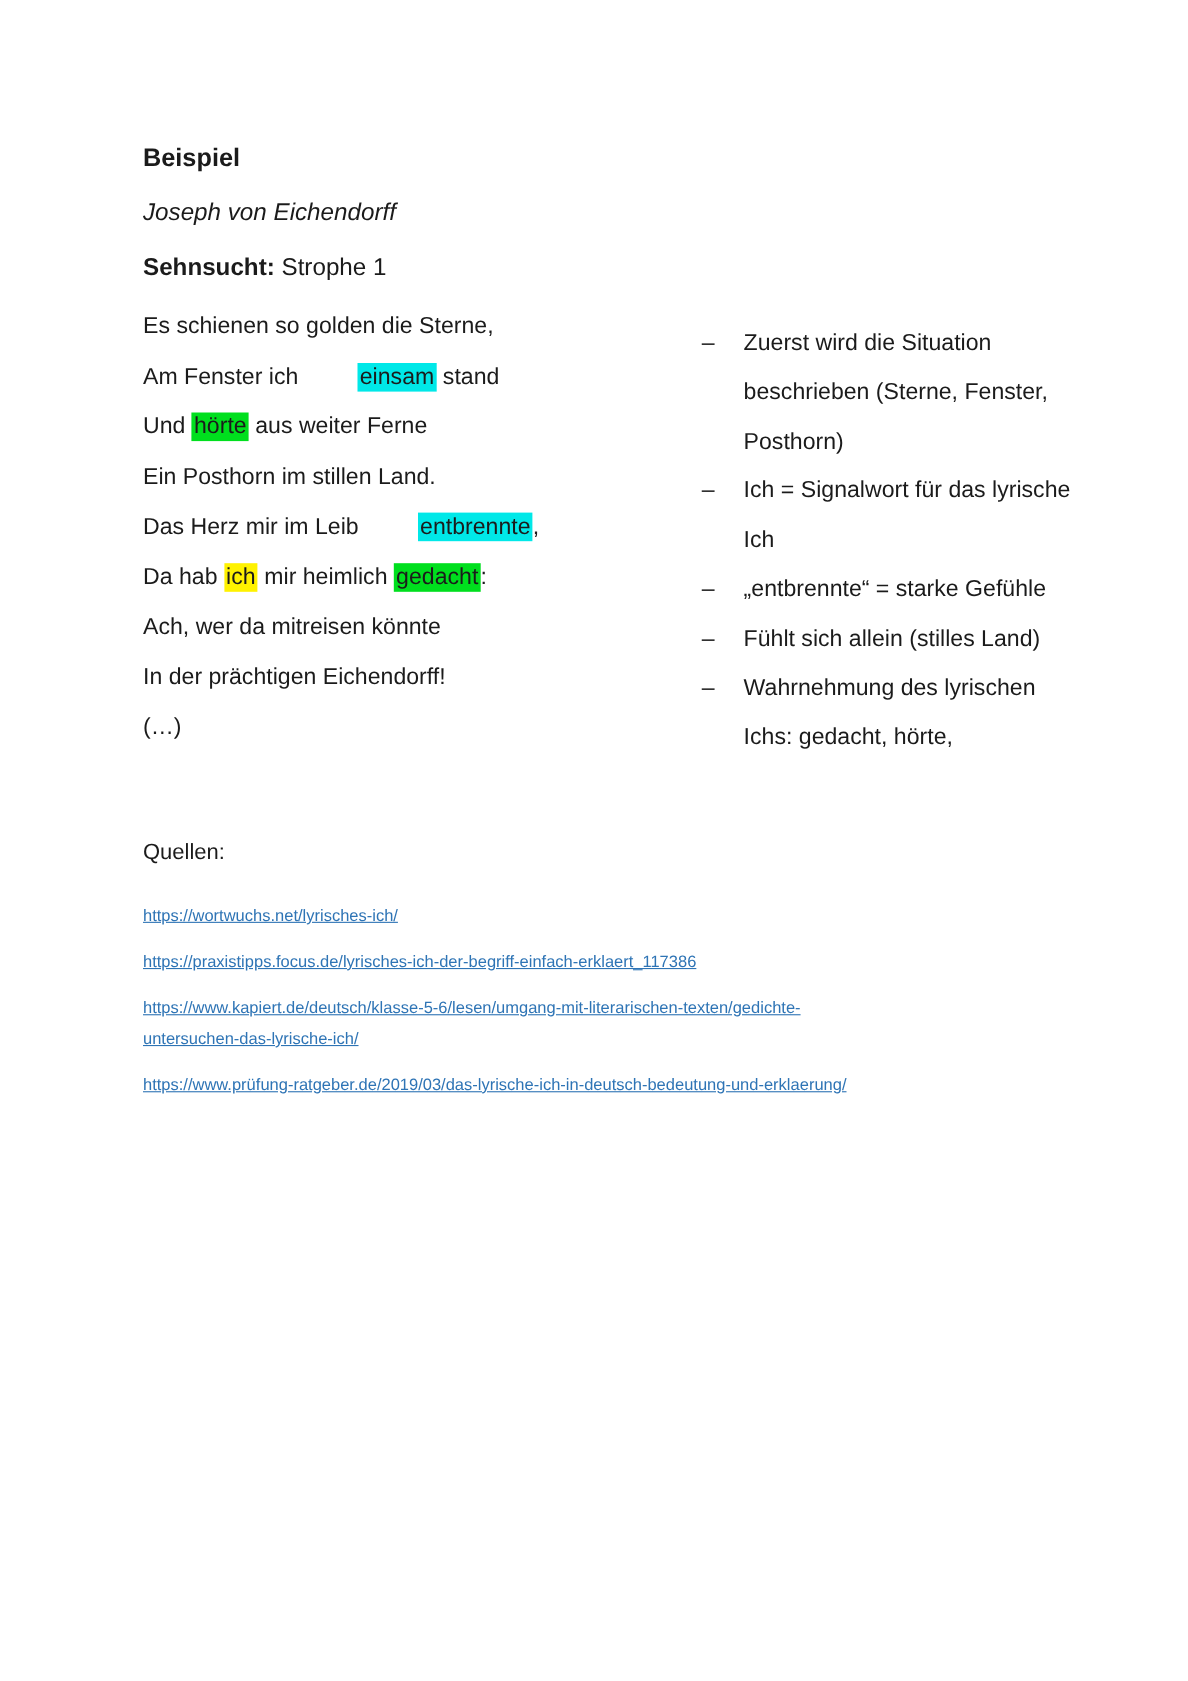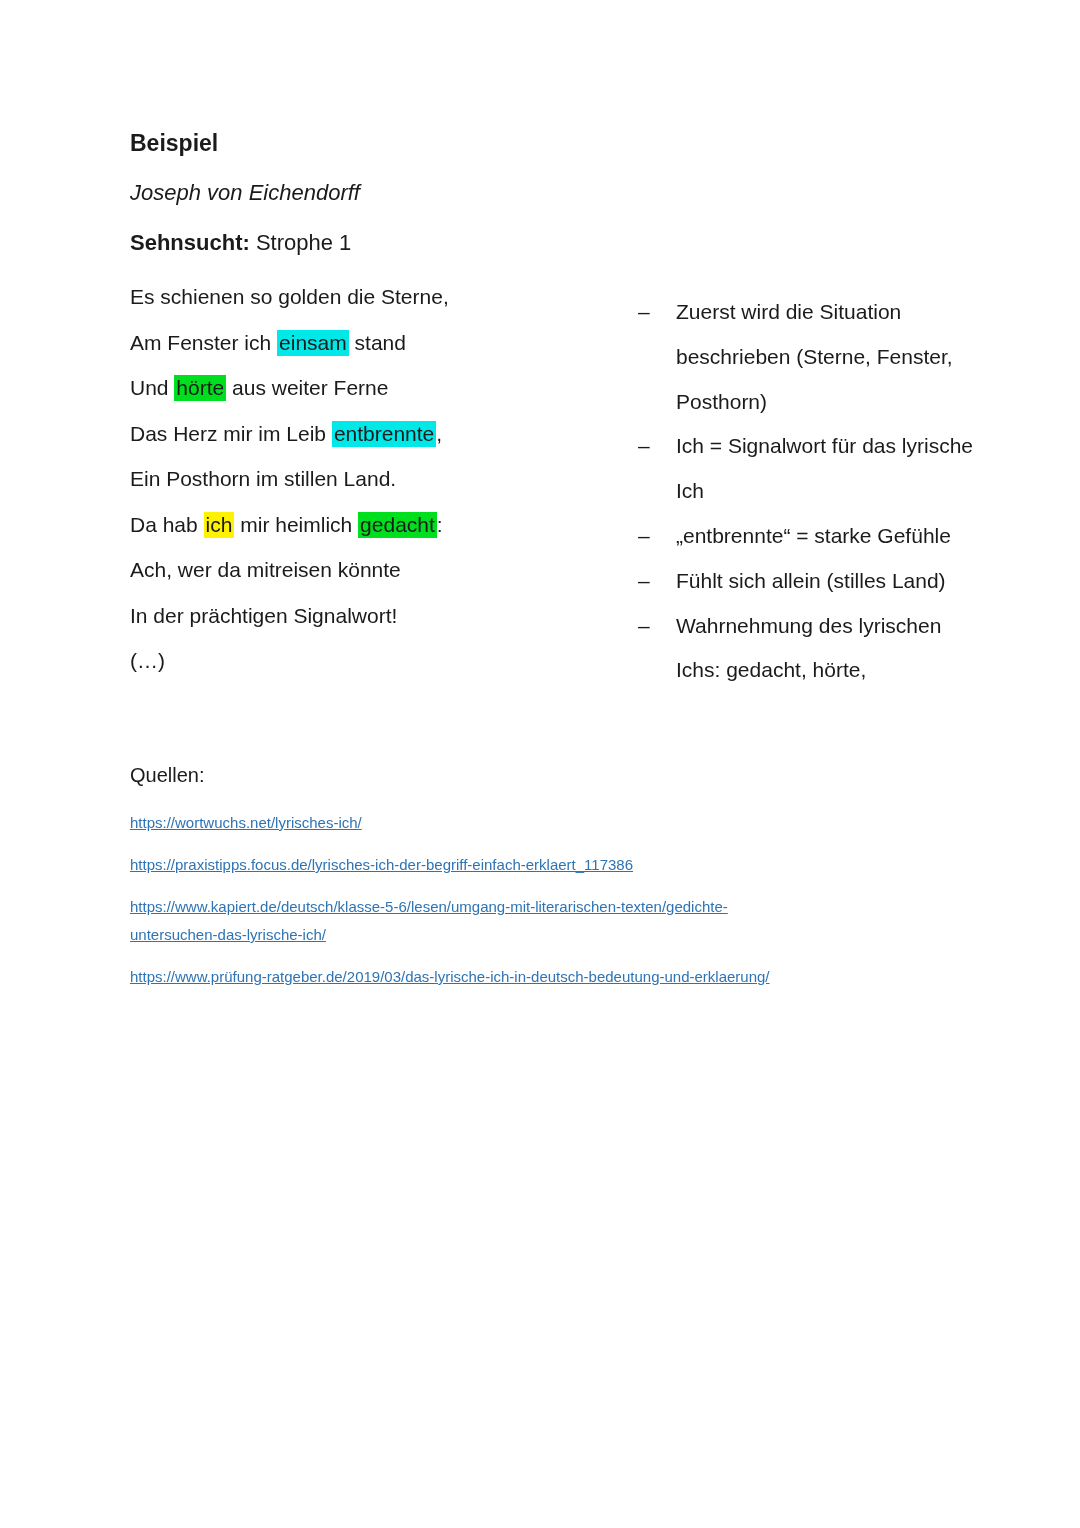--- a/index.html
+++ b/index.html
@@ -23,32 +23,32 @@
   
   .header{position:absolute;left:130px;top:118px;}
   .hline{line-height:50px;font-size:22px;white-space:nowrap;}
   .hline.title{font-weight:700;font-size:23px;}
   .hline.author{font-style:italic;text-align:center;}
   .subtitle-bold{font-weight:700;}
   
   .poem{position:absolute;left:130px;top:274px;}
   .pline{line-height:45.5px;font-size:21px;white-space:nowrap;}
   .hl{padding:1px 2px 2px;}
-  .hl-cyan{background:var(--hl-cyan);}
+  .hl-cyan{background:var(--hl-cyan);margin-left:48px;}
   .hl-green{background:var(--hl-green);}
   .hl-yellow{background:var(--hl-yellow);}
   
   .annotations{position:absolute;left:638px;top:290px;}
   .ann-item{display:flex;align-items:flex-start;}
   .ann-dash{width:38px;flex:0 0 38px;line-height:44.8px;font-size:21px;}
   .ann-lines{flex:1;}
   .aline{line-height:44.8px;font-size:21px;white-space:nowrap;}
   
   .sources{position:absolute;left:130px;top:761px;}
-  .src-label{font-size:20px;line-height:28px;margin-bottom:20px;color:var(--text);}
+  .src-label{font-size:20px;line-height:28px;margin-bottom:30px;color:var(--text);}
   .src-link{
     display:block;
     margin-bottom:14px;
     font-size:15px;line-height:28px;
     color:var(--link);
     text-decoration:underline;
     text-decoration-color:var(--link);
     cursor:pointer;
   }
   .lline{display:block;white-space:nowrap;}
@@ -61,25 +61,25 @@
   <div class="header">
     <div class="hline title">Beispiel</div>
     <div class="hline author">Joseph von Eichendorff</div>
     <div class="hline"><span class="subtitle-bold">Sehnsucht:</span><span> Strophe 1</span></div>
   </div>
 
   <div class="poem">
       <div class="pline"><span>Es schienen so golden die Sterne,</span></div>
       <div class="pline"><span>Am Fenster ich </span><span class="hl hl-cyan">einsam</span><span> stand</span></div>
       <div class="pline"><span>Und </span><span class="hl hl-green">hörte</span><span> aus weiter Ferne</span></div>
+      <div class="pline"><span>Ein Posthorn im stillen Land.</span></div>
       <div class="pline"><span>Das Herz mir im Leib </span><span class="hl hl-cyan">entbrennte</span><span>,</span></div>
-      <div class="pline"><span>Ein Posthorn im stillen Land.</span></div>
       <div class="pline"><span>Da hab </span><span class="hl hl-yellow">ich</span><span> mir heimlich </span><span class="hl hl-green">gedacht</span><span>:</span></div>
       <div class="pline"><span>Ach, wer da mitreisen könnte</span></div>
-      <div class="pline"><span>In der prächtigen Signalwort!</span></div>
+      <div class="pline"><span>In der prächtigen Eichendorff!</span></div>
       <div class="pline"><span>(…)</span></div>
     </div>
 
   <div class="annotations">
       <div class="ann-item">
         <span class="ann-dash">–</span>
         <div class="ann-lines">
           <div class="aline">Zuerst wird die Situation</div>
           <div class="aline">beschrieben (Sterne, Fenster,</div>
           <div class="aline">Posthorn)</div>

